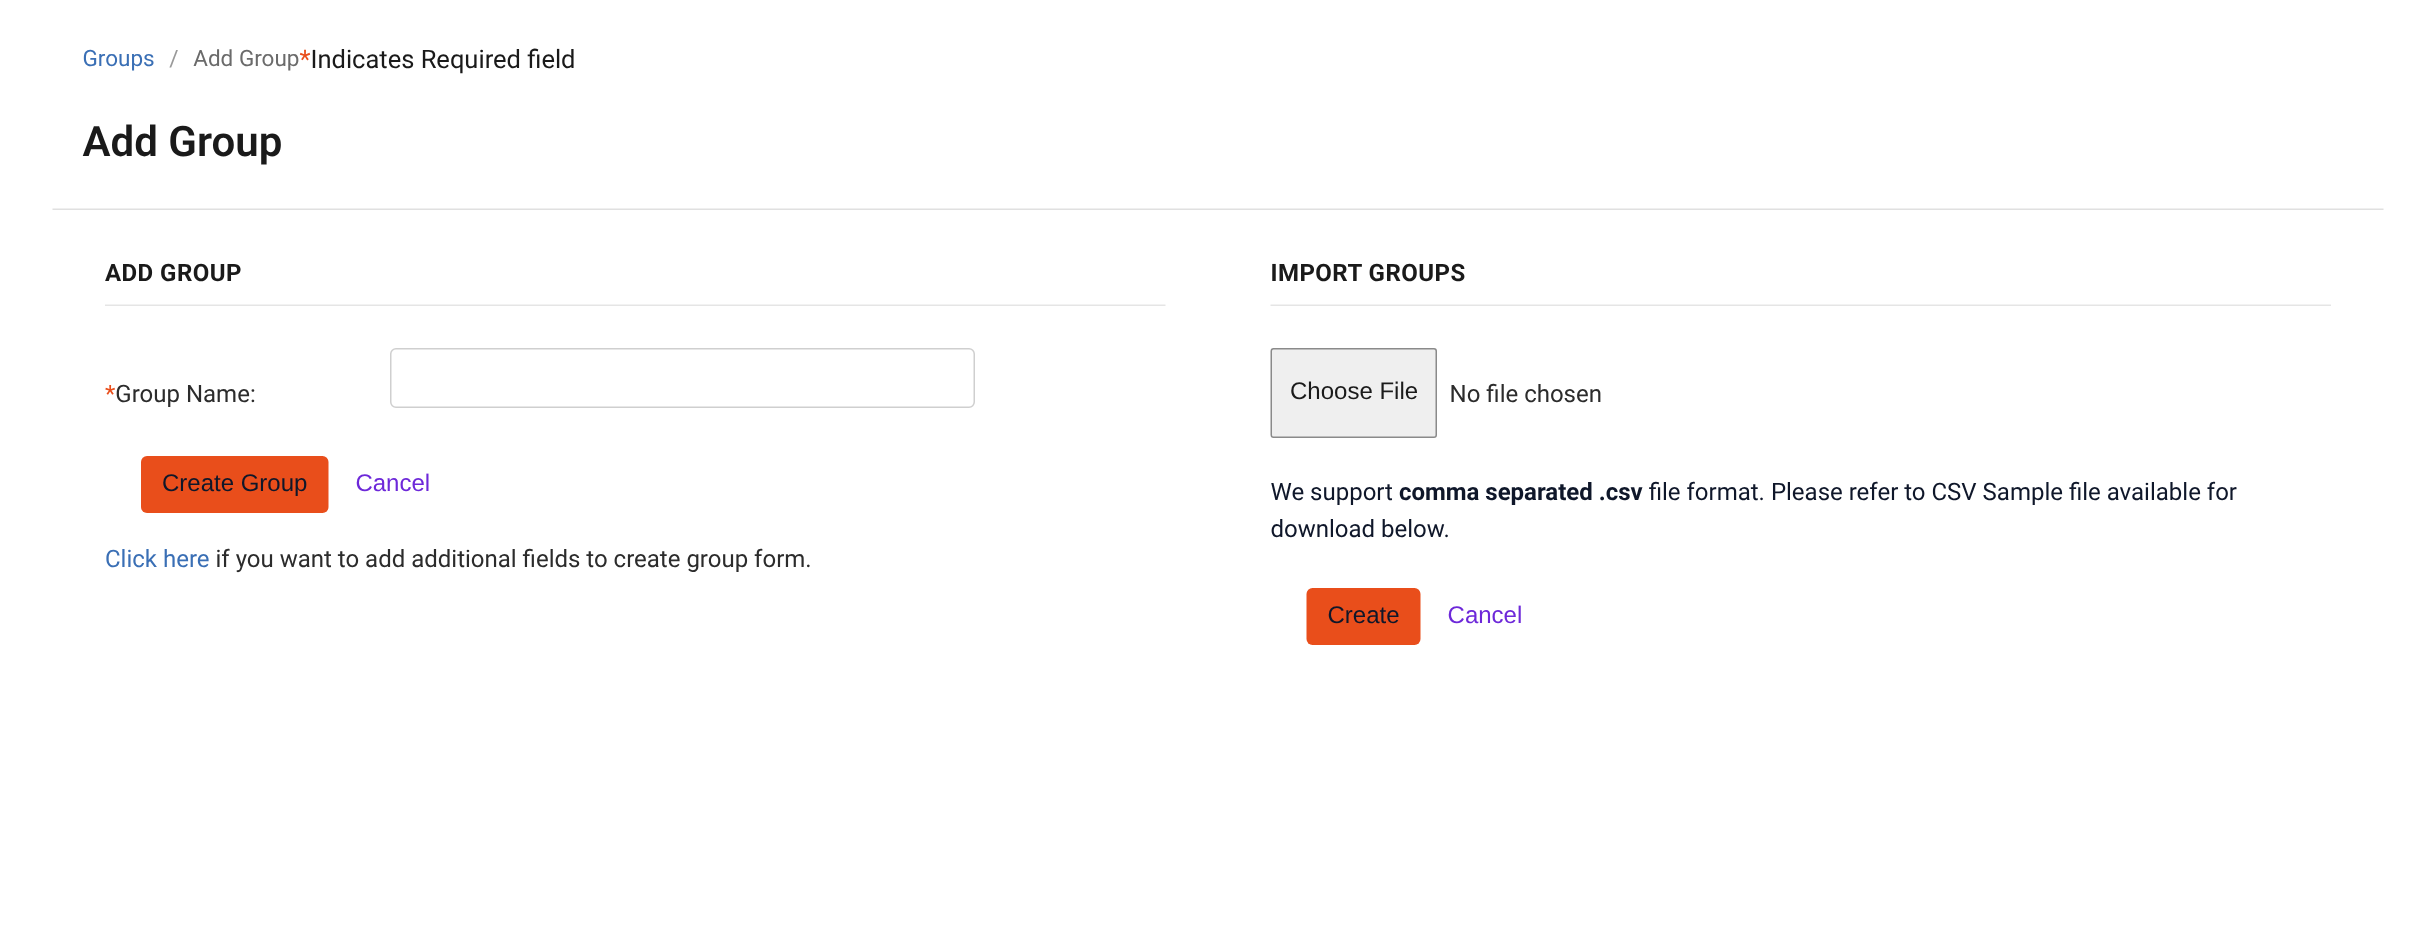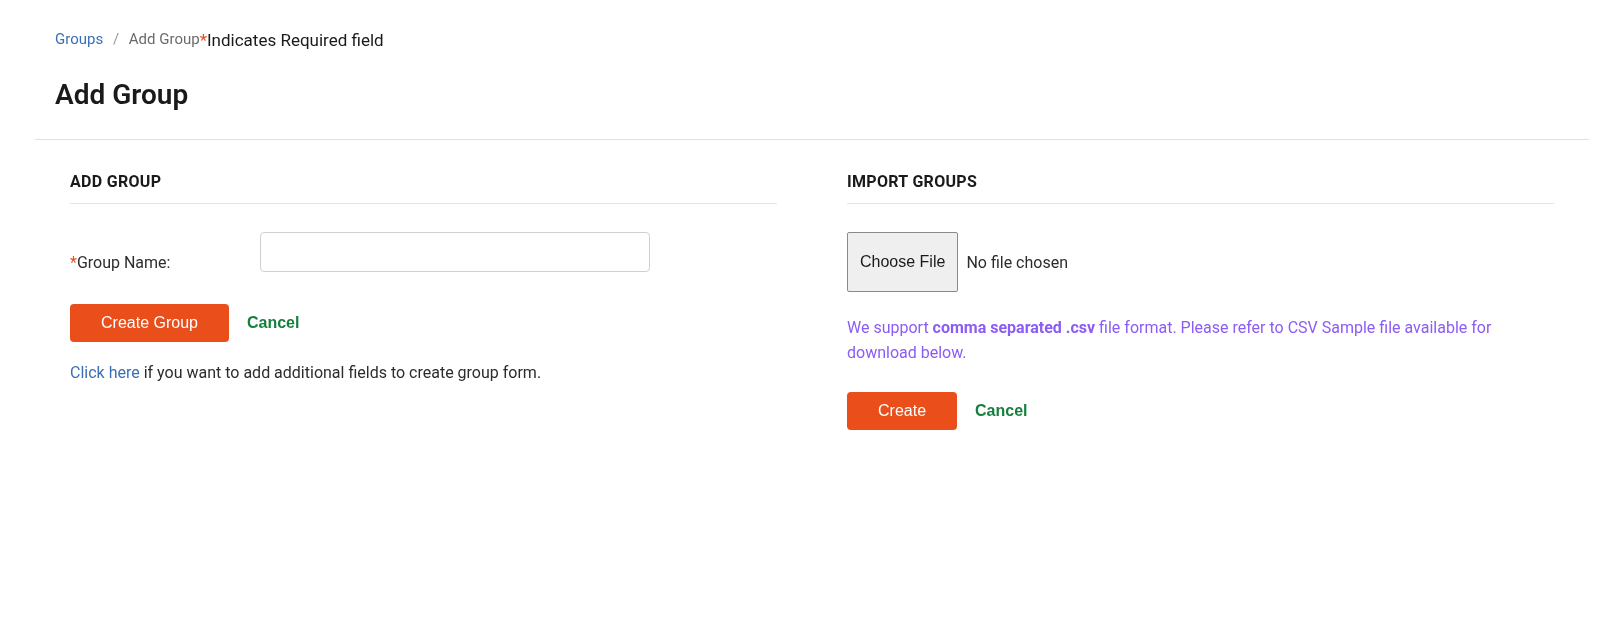--- a/index.html
+++ b/index.html
@@ -97,34 +97,34 @@
       font-size: 15px;
     }
     .btn-row {
       display: flex;
       align-items: center;
       gap: 18px;
       margin-bottom: 18px;
     }
     .btn-primary {
       background: #e94e1b;
-      color: #ffffff;
+      color: #0f172a;
       border: none;
       border-radius: 4px;
-      padding: 10px 31px;
-      font-size: 16px;
-      cursor: pointer;
+      padding: 10px 14px;
+      font-size: 16px;
+      cursor: pointer;
+      margin-left: 24px;
     }
     .btn-cancel {
       background: none;
       border: none;
-      color: #15803d;
-      font-size: 16px;
-      cursor: pointer;
-      font-weight: bold;
+      color: #6d28d9;
+      font-size: 16px;
+      cursor: pointer;
     }
     .helper-text {
       font-size: 16px;
       color: #2c2c2c;
       line-height: 1.6;
     }
     .link {
       color: #3a6fb5;
       text-decoration: none;
       cursor: pointer;
@@ -143,21 +143,21 @@
       font-size: 16px;
       cursor: pointer;
       color: #1a1a1a;
     }
     .no-file {
       font-size: 16px;
       color: #2c2c2c;
     }
     .support-text {
       font-size: 16px;
-      color: #8b5cf6;
+      color: #0f172a;
       line-height: 1.55;
       margin-bottom: 26px;
     }
     .support-text .bold {
       font-weight: 700;
     }
     .download-link-wrap {
       margin-top: 22px;
     }
   </style>

